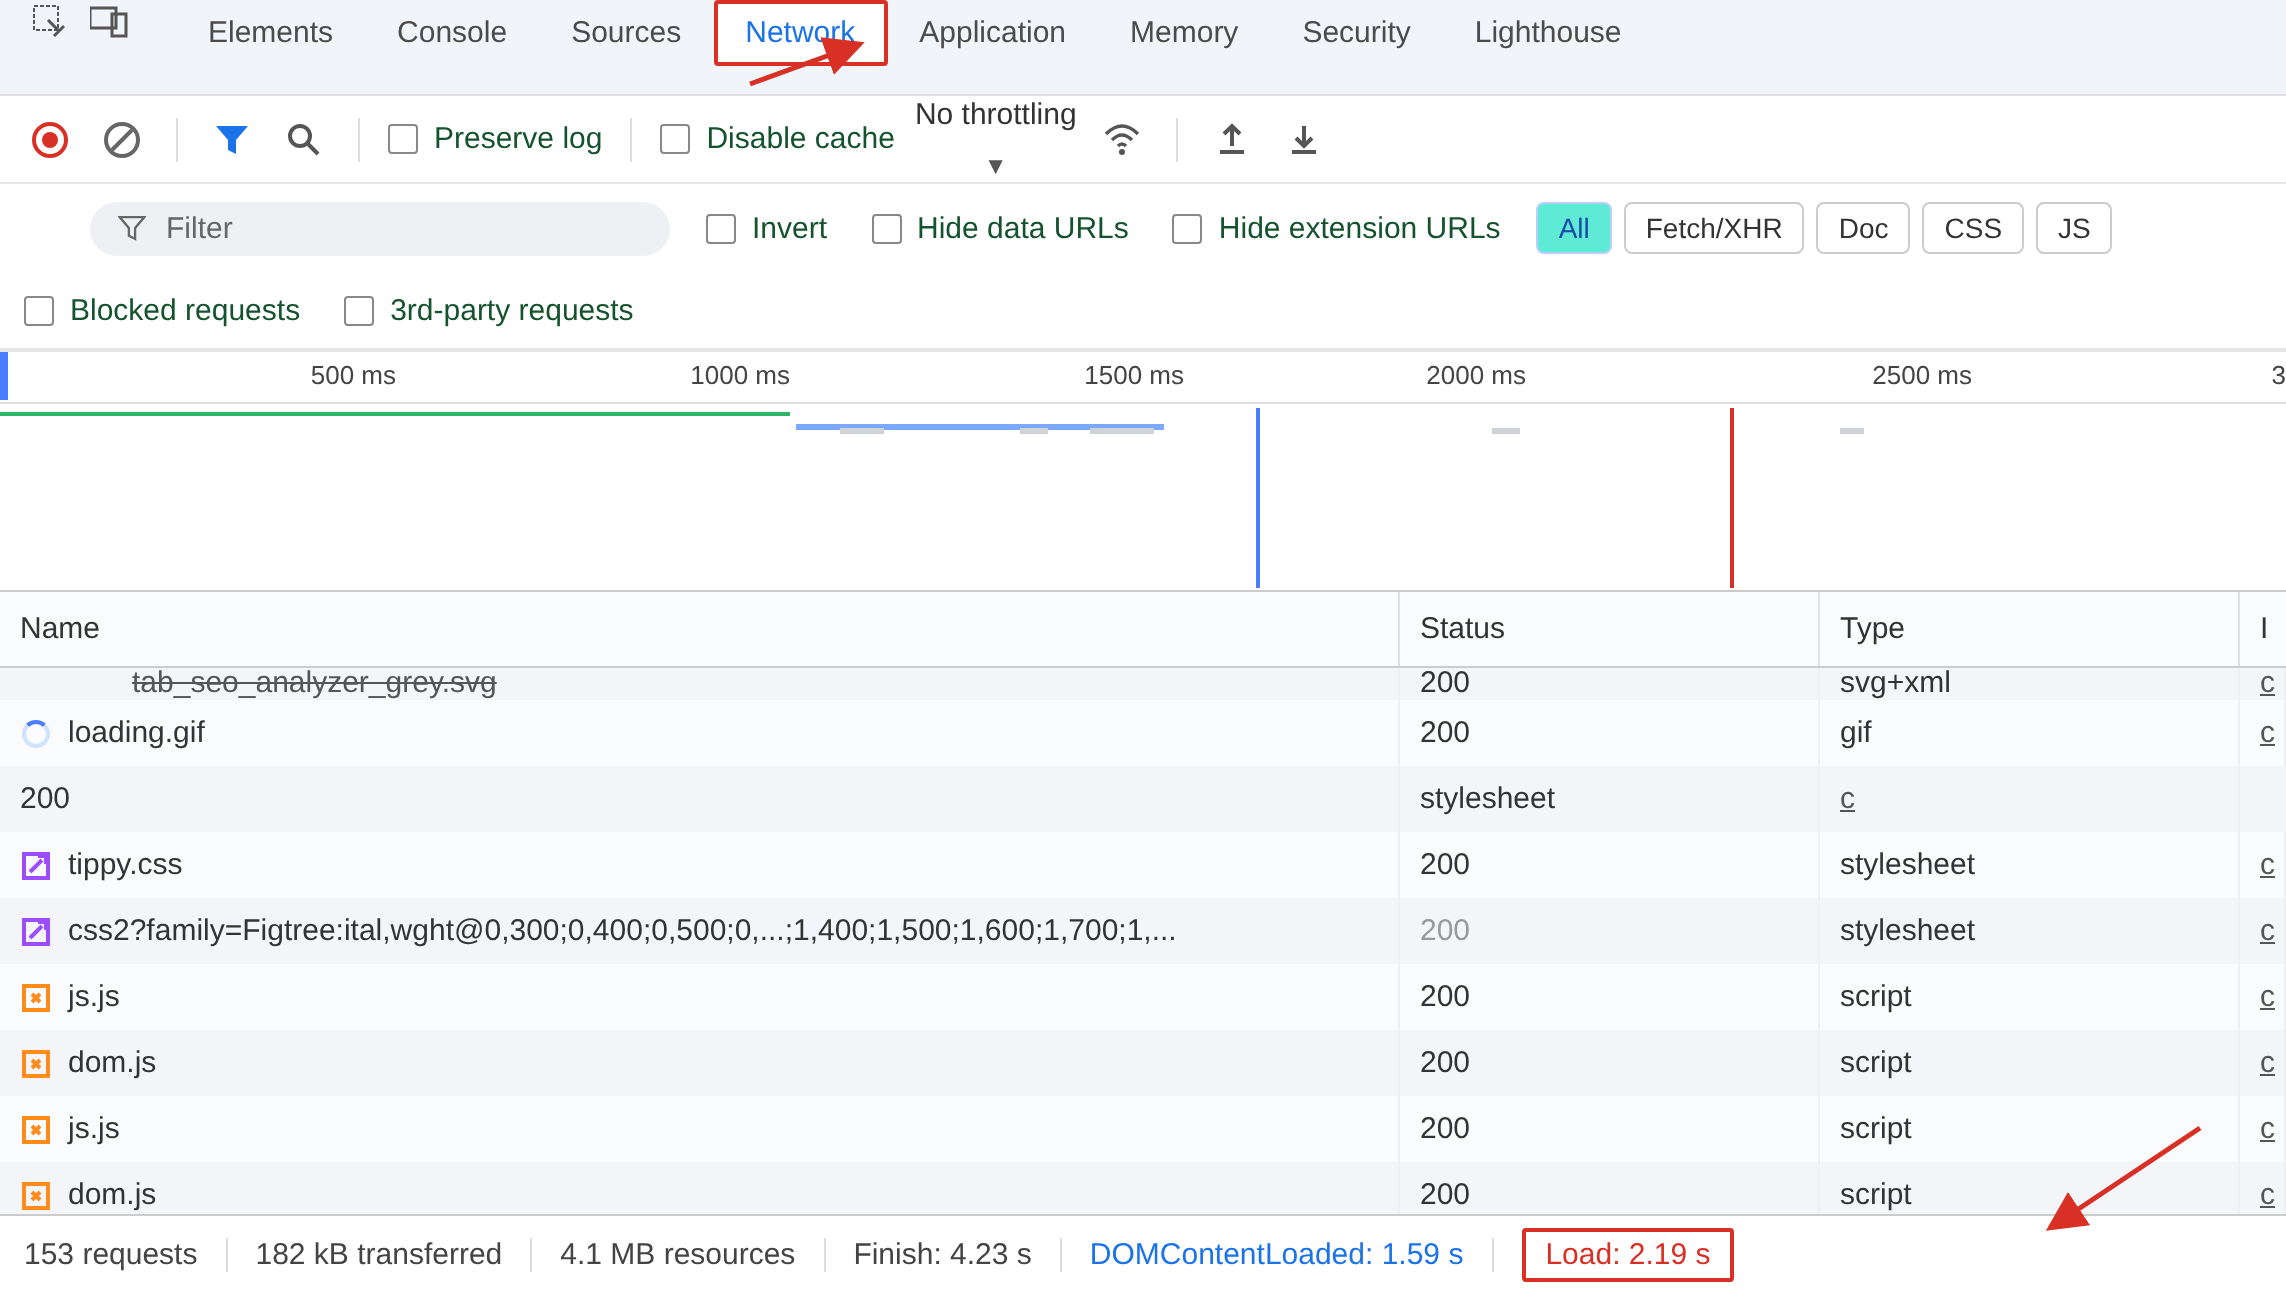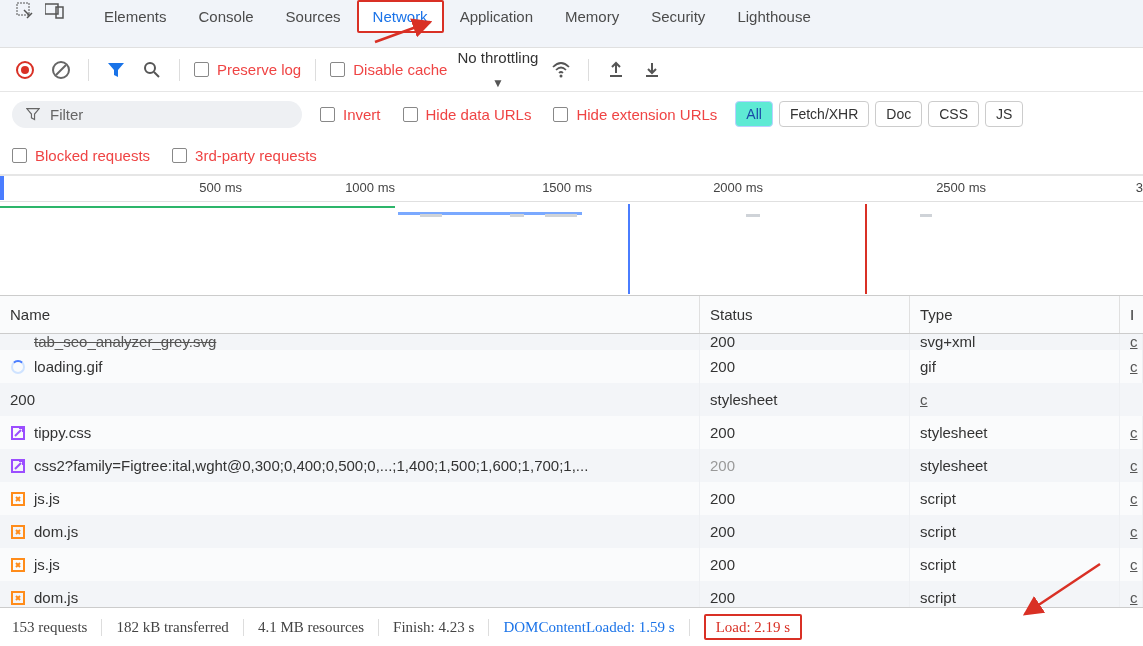--- a/index.html
+++ b/index.html
@@ -12,27 +12,27 @@
 .top-tabs .tab.active { color: #1a73e8; border: 2px solid #d93025; background: #fff; padding: 6px 14px; border-radius: 2px; position: relative; }
 .red-arrow { position: absolute; left: 370px; top: 17px; pointer-events: none; }
 
 
 .toolbar { display: flex; align-items: center; height: 44px; padding: 0 12px; gap: 10px; border-bottom: 1px solid #e6e6e6; }
 .toolbar .icon-btn { width: 26px; height: 26px; display: flex; justify-content: center; align-items: center; cursor: pointer; color: #555; }
 .toolbar .divider { width: 1px; height: 22px; background: #ddd; margin: 0 4px; }
 .record-icon svg circle.ring { stroke: #d93025; stroke-width: 2; fill: none; }
 .record-icon svg circle.dot { fill: #d93025; }
 .filter-icon svg { fill: #1a73e8; }
-.chk { display: flex; align-items: center; gap: 8px; cursor: pointer; color: #ef4444; }
+.chk { display: flex; align-items: center; gap: 8px; cursor: pointer; color: #14532d; }
 .chk-box { width: 15px; height: 15px; border: 1.5px solid #888; border-radius: 2px; }
 .toolbar .select-throttle { display: flex; align-items: center; gap: 10px; cursor: pointer; flex-direction: column; }
 .caret-down { font-size: 12px; color: #555; }
 
 
-.filter-row { display: flex; align-items: center; height: 44px; padding: 0 12px; gap: 18px; border-bottom: 0; }
+.filter-row { display: flex; align-items: center; height: 44px; padding: 0 12px; gap: 18px; border-bottom: 0; margin-left: 33px; }
 .filter-pill { display: flex; align-items: center; gap: 10px; background: #eef0f3; border-radius: 20px; padding: 5px 18px 5px 14px; width: 290px; color: #555; }
 .type-pill { padding: 4px 10px; border: 1px solid #ccc; border-radius: 4px; cursor: pointer; color: #333; background: #fff; font-size: 14px; }
 .type-pill.active { background: #5eead4; border-color: #b9d0ff; color: #1a4aa8; }
 .filter-checks { display: flex; gap: 22px; }
 
 
 .filter-row2 { display: flex; align-items: center; height: 40px; padding: 0 12px; gap: 22px; border-bottom: 2px solid #e6e6e6; }
 
 
 .timeline { position: relative; height: 120px; border-bottom: 1px solid #ccc; }
@@ -50,32 +50,32 @@
 .tbl-header > div { padding: 0 10px; border-right: 1px solid #e0e0e0; height: 100%; display: flex; align-items: center; }
 .tbl-header > div:last-child { border-right: none; }
 
 
 .tbl-body { height: 273px; overflow: hidden; }
 .row { display: grid; grid-template-columns: 700px 210px 210px 23px; height: 33px; align-items: center; font-size: 15px; }
 .row:nth-child(even) { background: #fafbfc; }
 .row:nth-child(odd) { background: #f3f5f8; }
 .row > div { padding: 0 10px; border-right: 1px solid #eef0f3; height: 100%; display: flex; align-items: center; white-space: nowrap; overflow: hidden; text-overflow: ellipsis; }
 .row .name-cell { gap: 8px; }
-.row .cutoff { color: #555; text-decoration: line-through; }
+.row .cutoff { color: #555; text-decoration: line-through; margin-left: 32px; }
 .row .status-gray { color: #999; }
 .ic { width: 16px; height: 16px; flex-shrink: 0; display: flex; justify-content: center; align-items: center; }
 .ic-css svg rect { fill: none; stroke: #9b4dff; stroke-width: 2; }
 .ic-css svg path { stroke: #9b4dff; stroke-width: 2; fill: none; }
 .ic-js svg rect { fill: none; stroke: #ff8c1a; stroke-width: 2; }
 .ic-js svg path { stroke: #ff8c1a; stroke-width: 2; fill: none; }
 .ic-spin { width: 14px; height: 14px; border: 2px solid #cfe3ff; border-top-color: #4a7dff; border-radius: 50%; }
 
 
 .status-bar { display: flex; align-items: center; height: 40px; padding: 0 12px; gap: 0; border-top: 1px solid #ccc; font-size: 15px; color: #444; }
-.status-bar .seg { padding: 0 14px; border-right: 1px solid #ddd; font-family: Liberation Serif, serif; }
+.status-bar .seg { padding: 0 14px; border-right: 1px solid #ddd; }
 .status-bar .seg:first-child { padding-left: 0; }
 .status-bar .seg:last-child { border-right: none; }
 .status-bar .dom { color: #1a73e8; }
 .status-bar .load { color: #d93025; border: 2px solid #d93025; padding: 3px 10px; border-radius: 2px; }
 
 .red-arrow2 { position: absolute; left: 1010px; top: 559px; pointer-events: none; }
 </style>
 </head>
 <body>
 
@@ -209,21 +209,21 @@
     </label>
   <label class="chk">
       <span class="chk-box"></span>
       <span>3rd-party requests</span>
     </label>
 </div>
 
 <div class="timeline">
   <div class="tl-ruler" id="tl-ruler">
       <div class="tl-start"></div>
-      <span class="tl-tick" style="left: 198px; margin-left: 44px;">500 ms</span>
+      <span class="tl-tick" style="left: 198px;">500 ms</span>
       <span class="tl-tick" style="left: 395px;">1000 ms</span>
       <span class="tl-tick" style="left: 592px;">1500 ms</span>
       <span class="tl-tick" style="left: 763px;">2000 ms</span>
       <span class="tl-tick" style="left: 986px;">2500 ms</span>
       <span class="tl-tick" style="left: 1143px;">3</span>
     </div>
   <div id="tl-body">
       <div class="tl-green" style="width: 395px;"></div>
       <div class="tl-lblue" style="left: 398px; width: 184px;"></div>
       <div class="tl-seg" style="left: 420px; width: 22px;"></div>

